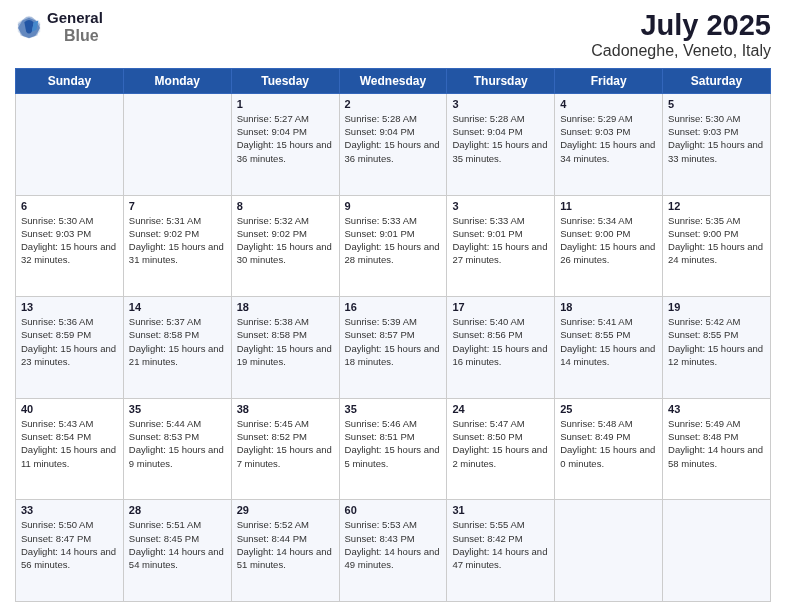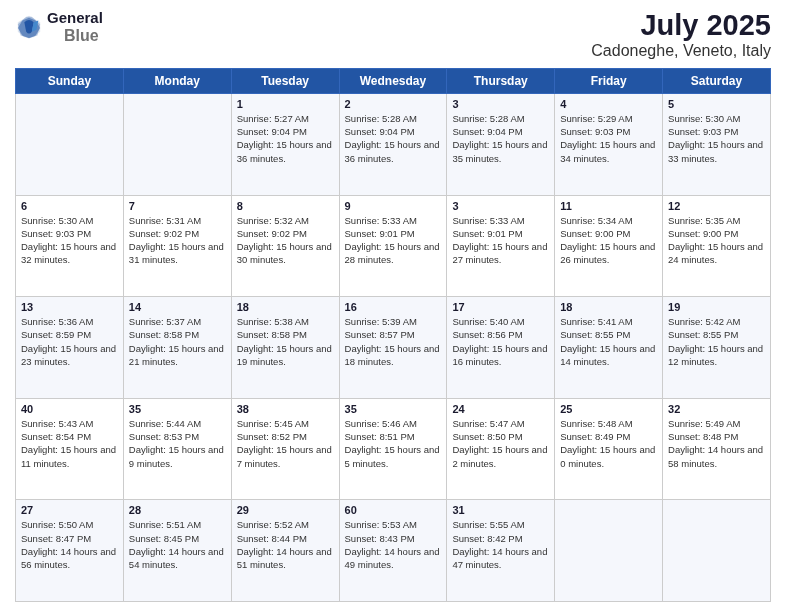--- a/index.html
+++ b/index.html
@@ -248,27 +248,27 @@
           </td>
           <td>
             <span class="day-number">24</span>
             <div class="day-info">Sunrise: 5:47 AM<br>Sunset: 8:50 PM<br>Daylight: 15 hours and 2 minutes.</div>
           </td>
           <td>
             <span class="day-number">25</span>
             <div class="day-info">Sunrise: 5:48 AM<br>Sunset: 8:49 PM<br>Daylight: 15 hours and 0 minutes.</div>
           </td>
           <td>
-            <span class="day-number">32</span>
+            <span class="day-number">43</span>
             <div class="day-info">Sunrise: 5:49 AM<br>Sunset: 8:48 PM<br>Daylight: 14 hours and 58 minutes.</div>
           </td>
         </tr>
         <tr>
           <td>
-            <span class="day-number">27</span>
+            <span class="day-number">33</span>
             <div class="day-info">Sunrise: 5:50 AM<br>Sunset: 8:47 PM<br>Daylight: 14 hours and 56 minutes.</div>
           </td>
           <td>
             <span class="day-number">28</span>
             <div class="day-info">Sunrise: 5:51 AM<br>Sunset: 8:45 PM<br>Daylight: 14 hours and 54 minutes.</div>
           </td>
           <td>
             <span class="day-number">29</span>
             <div class="day-info">Sunrise: 5:52 AM<br>Sunset: 8:44 PM<br>Daylight: 14 hours and 51 minutes.</div>
           </td>

